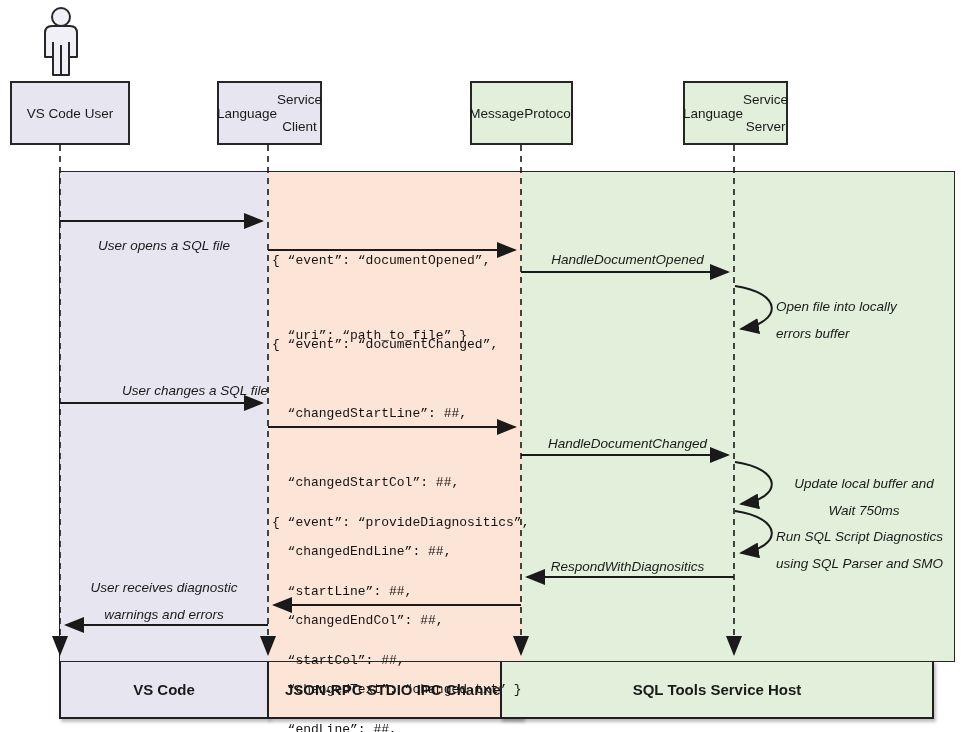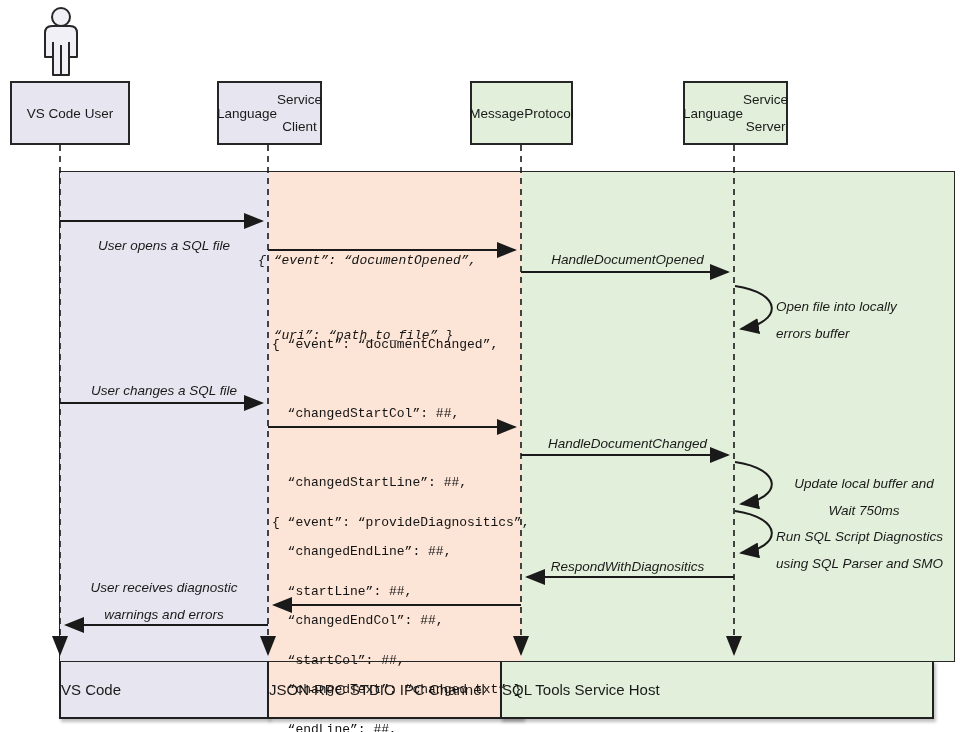--- a/index.html
+++ b/index.html
@@ -19,22 +19,22 @@
   .lanes{
     position:absolute;left:59px;top:171px;width:896px;height:491px;
     box-sizing:border-box;border:1.5px solid #262626;display:flex;
   }
   .lane-user{width:209px;background:var(--lane-user,#e7e6f0);}
   .lane-channel{width:253px;background:var(--lane-channel,#fce4d6);}
   .lane-host{flex:1;background:var(--lane-host,#e2efda);}
   
   .foot{
     position:absolute;top:660px;height:59px;box-sizing:border-box;
-    border:2px solid #1f1f1f;display:flex;align-items:center;
-    font-size:15px;font-weight:normal;box-shadow:2px 3px 3px rgba(0,0,0,0.25);
+    border:2px solid #1f1f1f;display:flex;align-items:center;justify-content:center;
+    font-size:15px;font-weight:bold;box-shadow:2px 3px 3px rgba(0,0,0,0.25);
   }
   
   .lbl{position:absolute;font-style:italic;font-size:13.5px;line-height:18px;z-index:4;}
   .lbl.c{text-align:center;}
   .lbl.two{line-height:27px;}
   .mono{
     position:absolute;font-family:"Liberation Mono","DejaVu Sans Mono",monospace;
     font-size:13px;white-space:pre;z-index:4;color:#141414;
   }
   svg.overlay{position:absolute;left:0;top:0;z-index:3;pointer-events:none;} .z1{z-index:1;}
@@ -116,44 +116,44 @@
       <line x1="734" y1="644" x2="734" y2="654" marker-end="url(#ah)"></line>
     </g>
   </svg>
 
   <div class="lbl c" style="left:60px;top:200px;width:208px;margin-top:37px;">User opens a SQL file</div>
   <div class="lbl c" style="left:521px;top:251px;width:213px;">HandleDocumentOpened</div>
   <div class="lbl two" style="left:776px;top:293px;">
     <div>Open file into locally</div>
     <div>errors buffer</div>
   </div>
-  <div class="lbl c" style="left:60px;top:382px;width:208px;">User changes a SQL file</div>
+  <div class="lbl c" style="left:60px;top:382px;width:208px;text-align:right;">User changes a SQL file</div>
   <div class="lbl c" style="left:521px;top:435px;width:213px;">HandleDocumentChanged</div>
   <div class="lbl two c" style="left:776px;top:470px;width:176px;">
     <div>Update local buffer and</div>
     <div>Wait 750ms</div>
   </div>
   <div class="lbl two" style="left:776px;top:523px;">
     <div>Run SQL Script Diagnostics</div>
     <div>using SQL Parser and SMO</div>
   </div>
   <div class="lbl c" style="left:521px;top:558px;width:213px;">RespondWithDiagnositics</div>
   <div class="lbl two c" style="left:60px;top:574px;width:208px;">
     <div>User receives diagnostic</div>
     <div>warnings and errors</div>
   </div>
 
-  <div class="mono" style="left:258px;top:198px;line-height:25px;font-style:italic;">
+  <div class="mono" style="left:272px;top:198px;line-height:25px;">
     <div>{ “event”: “documentOpened”,</div>
     <div>  “uri”: “path_to_file” }</div>
   </div>
   <div class="mono" style="left:272px;top:287px;line-height:23px;">
     <div>{ “event”: “documentChanged”,</div>
+    <div>  “changedStartLine”: ##,</div>
     <div>  “changedStartCol”: ##,</div>
-    <div>  “changedStartLine”: ##,</div>
     <div>  “changedEndLine”: ##,</div>
     <div>  “changedEndCol”: ##,</div>
     <div>  “changedText”: “changed txt” }</div>
   </div>
   <div class="mono" style="left:272px;top:465px;line-height:23px;">
     <div>{ “event”: “provideDiagnositics”,</div>
     <div>  “startLine”: ##,</div>
     <div>  “startCol”: ##,</div>
     <div>  “endLine”: ##,</div>
     

